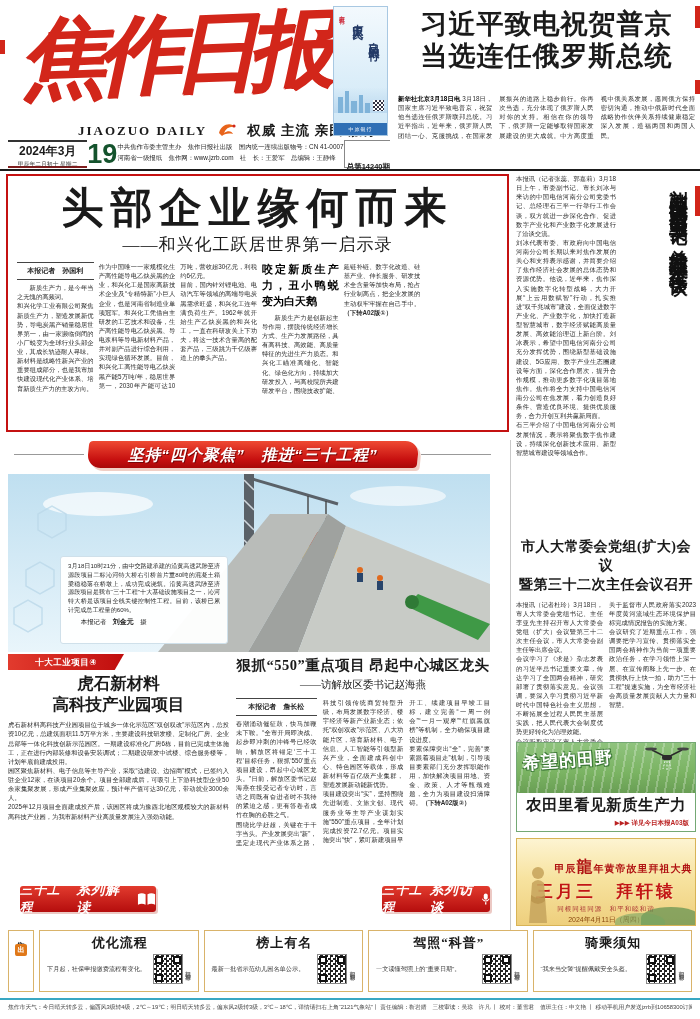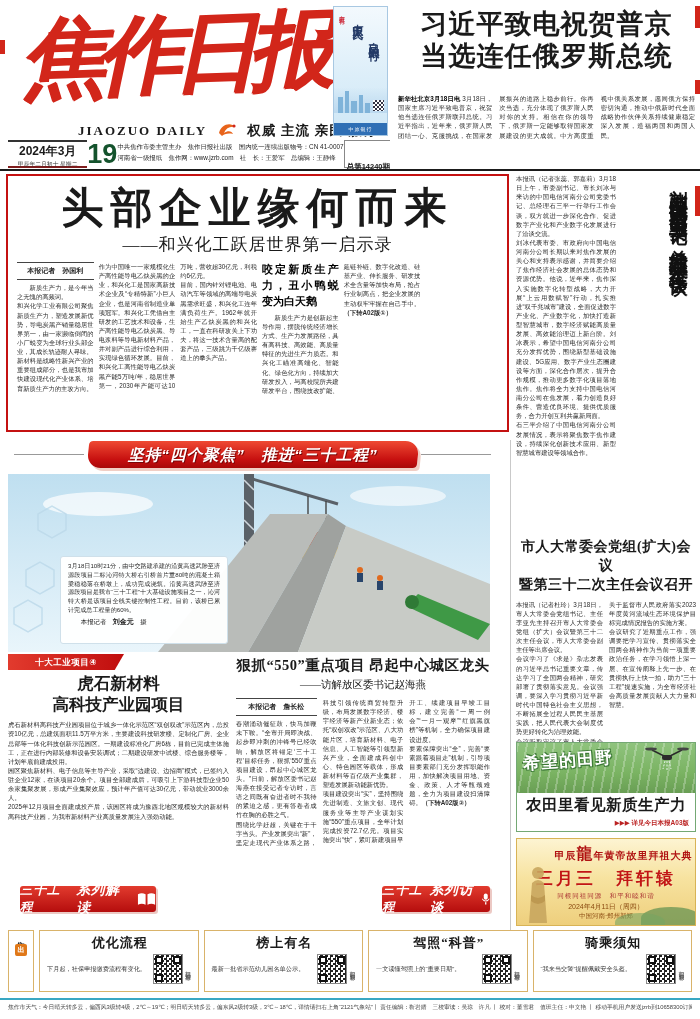--- a/index.html
+++ b/index.html
@@ -94,21 +94,21 @@
     background:repeating-linear-gradient(100deg,rgba(255,255,255,.25) 0 2px,transparent 2px 9px); }
   .field-logo{ position:absolute; left:6px; top:6px; font-size:17px; font-weight:bold; color:#fff;
     letter-spacing:1px; text-shadow:1px 1px 0 #3e7a38,-1px 1px 0 #3e7a38,1px -1px 0 #3e7a38; transform:rotate(-4deg);}
   .field-head{ position:absolute; left:0; top:52px; width:100%; text-align:center; font-size:15.5px;
     font-weight:bold; letter-spacing:.5px; }
   .field-more{ position:absolute; right:6px; bottom:3px; font-size:6.5px; color:#b22; font-weight:bold;}
 
   
   .goldbox{ left:516px; top:838px; width:180px; height:88px; border:1px solid #d8b356; overflow:hidden;
     background:linear-gradient(180deg,#fdf4d2 0%,#f7e3a0 45%,#eecf7d 100%); text-align:center;}
-  .gold-l1{ margin-top:5px; font-size:10px; font-weight:bold; color:#b01212; letter-spacing:1px;padding-left:35px;}
+  .gold-l1{ margin-top:18px; font-size:10px; font-weight:bold; color:#b01212; letter-spacing:1px;padding-left:35px;}
   .gold-l1 .dragon{ font-size:16px; font-family:"Liberation Serif",serif; }
   .gold-main{ margin-top:2px; font-size:17px; font-weight:bold; color:#c21515; letter-spacing:3px;
     text-shadow:1px 1px 0 #f7e6ae; }
   .gold-motto{ margin-top:2px; font-size:6.5px; color:#a33; letter-spacing:1px;}
   .gold-date{ font-size:7px; color:#8a4a10; margin-top:1px;}
   .gold-place{ font-size:6.5px; color:#8a4a10;}
   .gold-count{ margin-top:1px; font-size:9px; font-weight:bold; color:#c21515; font-style:italic;}
   .gold-count b{ font-size:15px; }
   .gold-statue{ position:absolute; left:4px; top:26px; width:34px; height:58px; opacity:.9;}
   .gold-hill{ position:absolute; right:-6px; bottom:-4px; width:60px; height:22px; border-radius:50% 50% 0 0;

